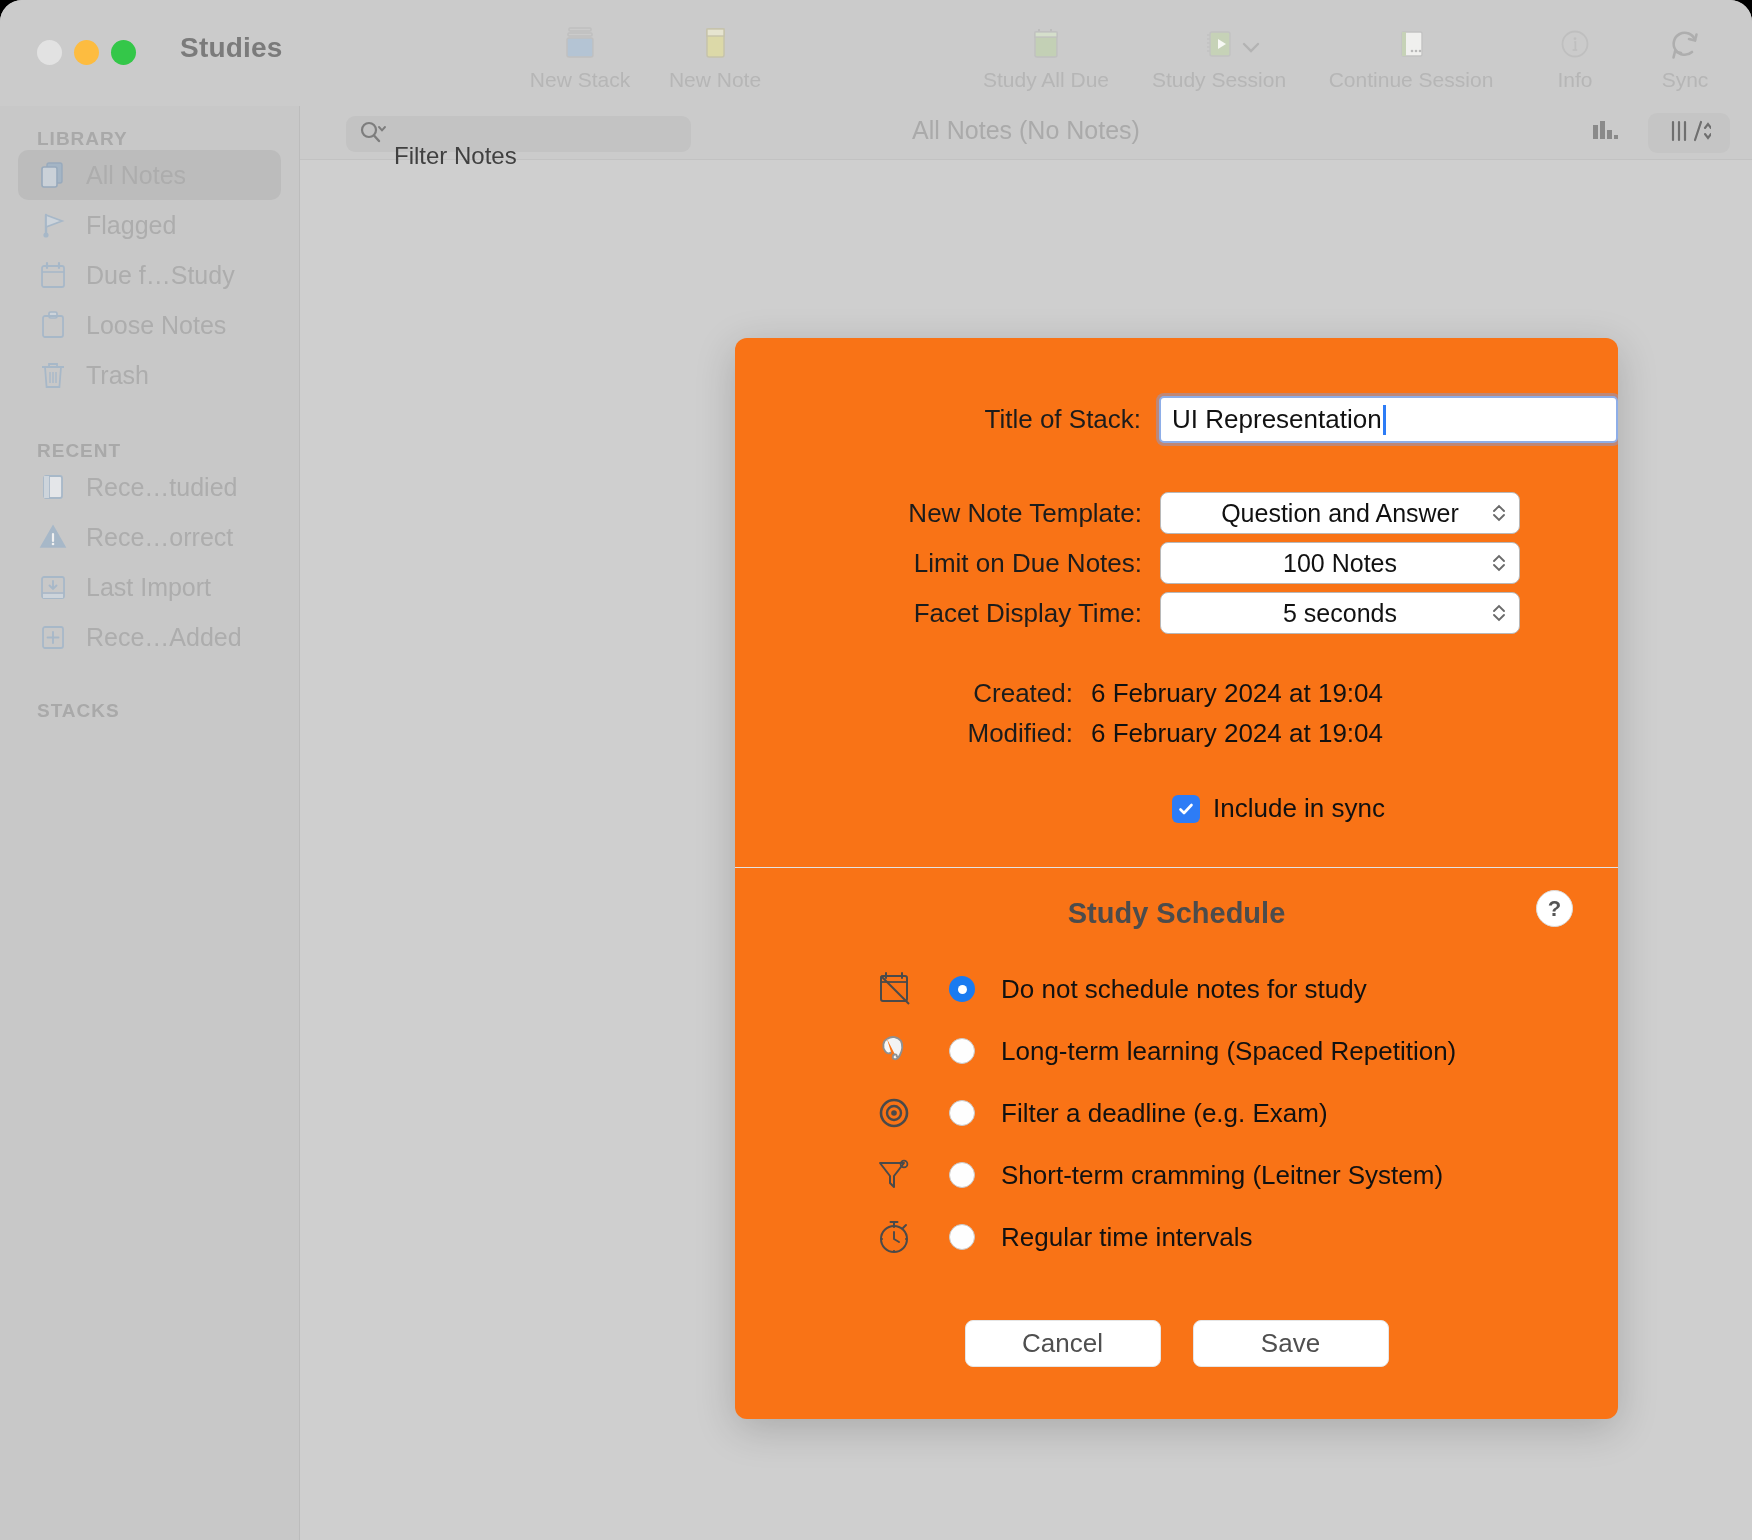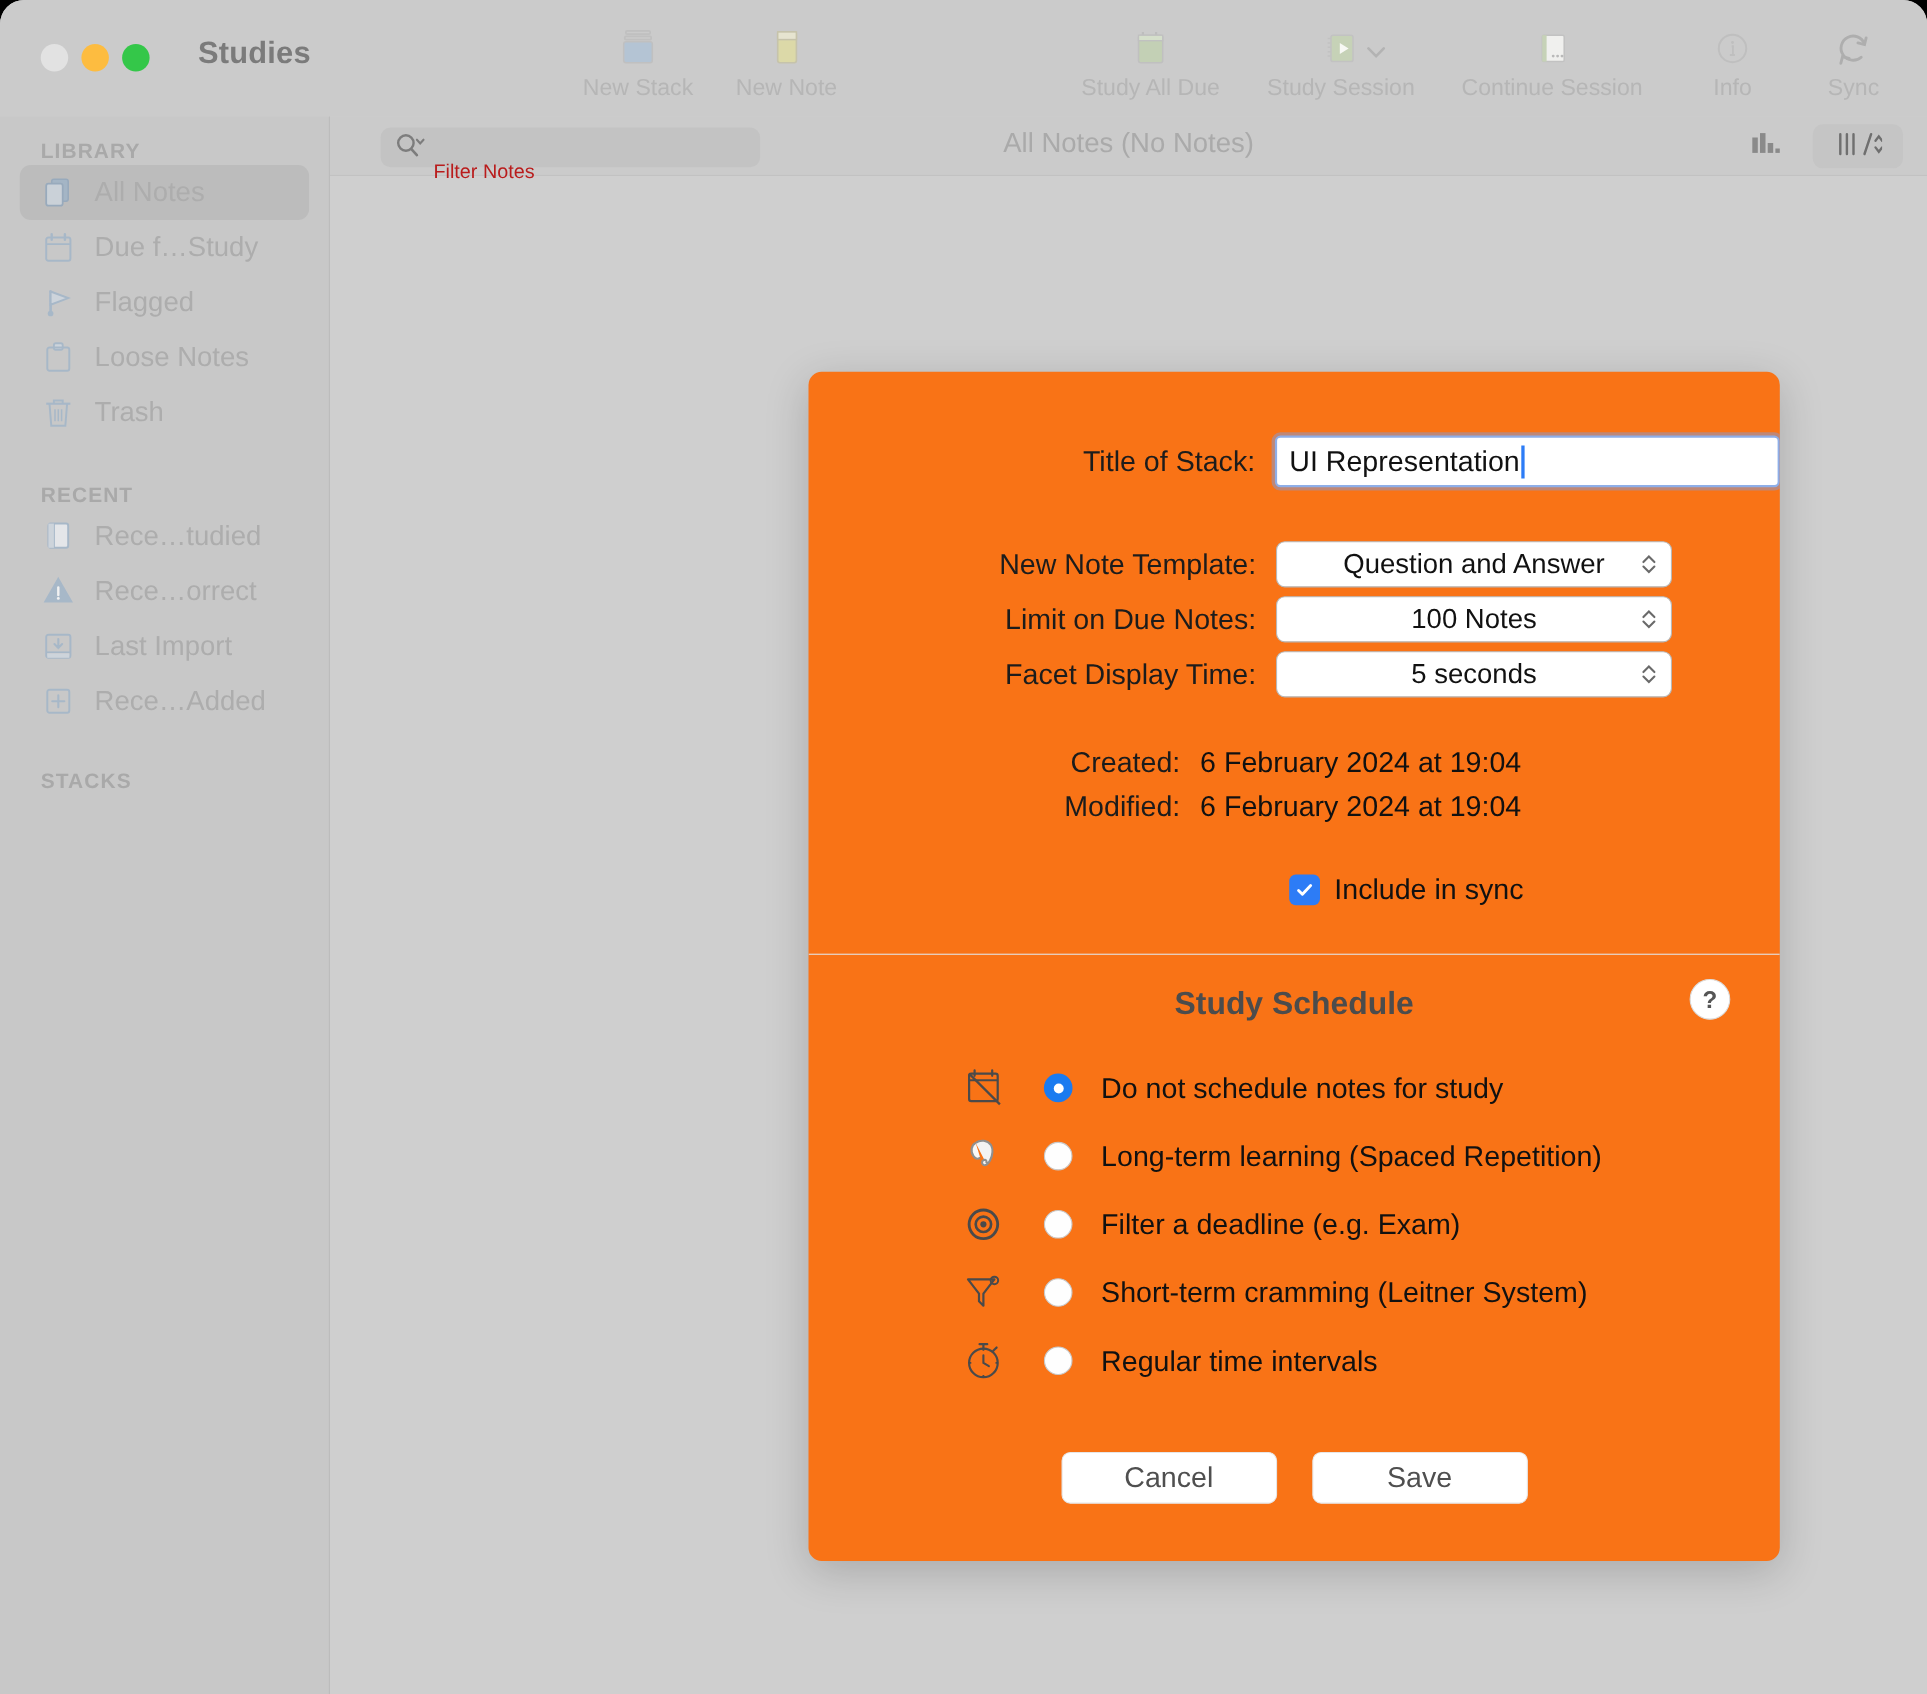--- a/index.html
+++ b/index.html
@@ -84,21 +84,21 @@
     position: relative; height: 54px;
     background: #cbcbcb; border-bottom: 1px solid #c2c2c2;
     display: flex; align-items: center;
   }
   .filter-box {
     position: absolute; left: 46px; top: 10px;
     width: 345px; height: 36px;
     background: #c3c3c3; border-radius: 9px;
     display: flex; align-items: center; padding-left: 12px; gap: 6px;
   }
-  .filter-ph { font-size: 18px; color: #b91c1c; margin-top: 44px; }
+  .filter-ph { font-size: 24px; color: #404040; margin-top: 44px; }
   .list-title {
     position: absolute; left: 0; right: 0; top: 10px;
     text-align: center; font-size: 25px; color: #aaaaaa;
   }
   .hdr-right {
     position: absolute; right: 22px; top: 7px;
     display: flex; align-items: center; gap: 16px;
   }
   .chart-btn {
     width: 56px; height: 40px; border-radius: 8px;
@@ -320,37 +320,37 @@
           <rect x="10" y="4" width="15" height="20" rx="2" fill="#9db3c9" stroke="#8ca4bd" stroke-width="1.4"></rect>
           <rect x="5" y="8" width="15" height="20" rx="2" fill="#cfd8e2" stroke="#8ca4bd" stroke-width="1.6"></rect>
         </svg>
       </span>
       <span class="sb-label">All Notes</span>
     </div>
 
     <div class="sb-row">
       <span class="sb-ico">
         <svg width="32" height="32" viewBox="0 0 32 32">
+          <path d="M9 26 v-20" stroke="#9db3c9" stroke-width="2.4" stroke-linecap="round"></path>
+          <circle cx="9" cy="26" r="2.6" fill="#9db3c9"></circle>
+          <path d="M9 6 L25 12 L9 18 z" fill="#cfd8e2" stroke="#9db3c9" stroke-width="1.8"></path>
+        </svg>
+      </span>
+      <span class="sb-label">Flagged</span>
+    </div>
+
+    <div class="sb-row">
+      <span class="sb-ico">
+        <svg width="32" height="32" viewBox="0 0 32 32">
           <path d="M10 4 v5 M22 4 v5" stroke="#9db3c9" stroke-width="2.2" fill="none" stroke-linecap="round"></path>
           <rect x="5" y="7" width="22" height="21" rx="2" fill="none" stroke="#9db3c9" stroke-width="1.8"></rect>
           <path d="M5 13 h22" stroke="#9db3c9" stroke-width="1.6"></path>
         </svg>
       </span>
       <span class="sb-label">Due f…Study</span>
-    </div>
-
-    <div class="sb-row">
-      <span class="sb-ico">
-        <svg width="32" height="32" viewBox="0 0 32 32">
-          <path d="M9 26 v-20" stroke="#9db3c9" stroke-width="2.4" stroke-linecap="round"></path>
-          <circle cx="9" cy="26" r="2.6" fill="#9db3c9"></circle>
-          <path d="M9 6 L25 12 L9 18 z" fill="#cfd8e2" stroke="#9db3c9" stroke-width="1.8"></path>
-        </svg>
-      </span>
-      <span class="sb-label">Flagged</span>
     </div>
 
     <div class="sb-row">
       <span class="sb-ico">
         <svg width="32" height="32" viewBox="0 0 32 32">
           <rect x="12" y="3" width="8" height="6" rx="1.6" fill="#cfd8e2" stroke="#9db3c9" stroke-width="1.7"></rect>
           <rect x="6" y="7" width="20" height="21" rx="2" fill="none" stroke="#9db3c9" stroke-width="1.8"></rect>
         </svg>
       </span>
       <span class="sb-label">Loose Notes</span>

